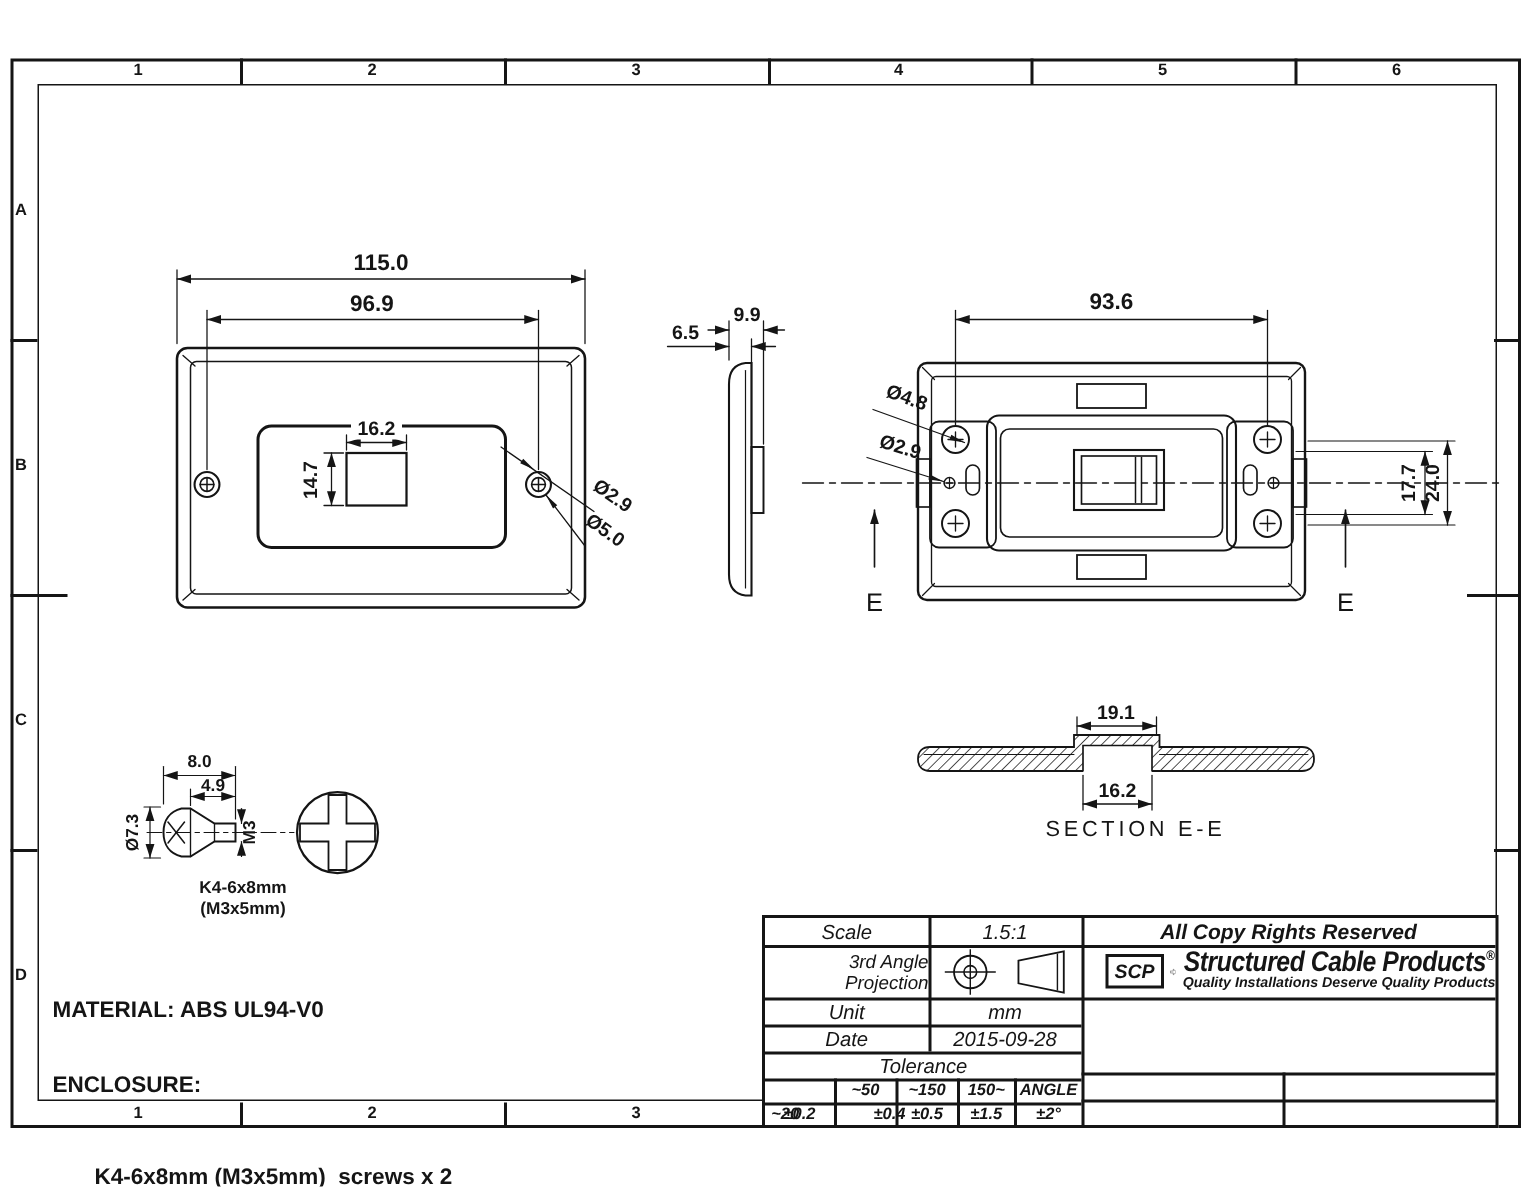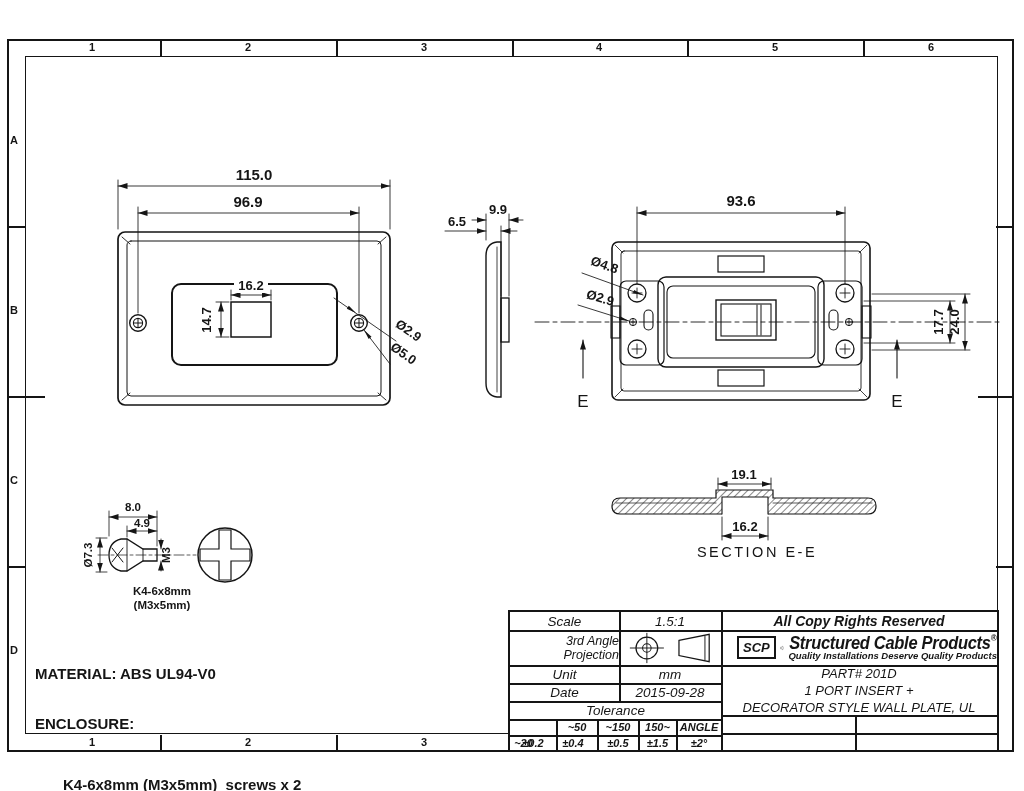--- a/index.html
+++ b/index.html
@@ -329,34 +329,29 @@
   <div class="cell" style="left:109px;top:71px;width:102px;height:18px">2015-09-28</div>
   <div class="cell" style="left:0;top:89px;width:211px;height:18px">Tolerance</div>
 
   <div class="cell tolh" style="left:0;top:123px;width:27px;height:16px">~20</div>
   <div class="cell tolh" style="left:47px;top:107px;width:40px;height:16px">~50</div>
   <div class="cell tolh" style="left:88px;top:107px;width:40px;height:16px">~150</div>
   <div class="cell tolh" style="left:129px;top:107px;width:37px;height:16px">150~</div>
   <div class="cell tolh" style="left:167px;top:107px;width:44px;height:16px">ANGLE</div>
 
   <div class="cell tolh" style="left:0;top:123px;width:46px;height:15px">±0.2</div>
-  <div class="cell tolh" style="left:43px;top:123px;width:40px;height:15px">±0.4</div>
+  <div class="cell tolh" style="left:63px;top:123px;width:40px;height:15px">±0.4</div>
   <div class="cell tolh" style="left:88px;top:123px;width:40px;height:15px">±0.5</div>
   <div class="cell tolh" style="left:129px;top:123px;width:37px;height:15px">±1.5</div>
   <div class="cell tolh" style="left:167px;top:123px;width:44px;height:15px">±2°</div>
 
   <div class="cell bold14" style="left:211px;top:0;width:276px;height:18px">All Copy Rights Reserved</div>
   <div class="cell logo-row" style="left:211px;top:18px;width:276px;height:35px">
     <span class="scp-box">SCP</span>
     <svg width="22" height="24" viewBox="0 0 30 30" fill="#ffffff" stroke="#151515">
       <path d="M1,11 L14,11 L14,3 L28,15 L14,27 L14,19 L1,19 Z" stroke-width="1.8"></path>
     </svg>
     <span class="brand-wrap">
       <span class="brand"><span>Structured Cable Products</span><sup>®</sup></span>
       <span class="tagline">Quality Installations Deserve Quality Products</span>
     </span>
   </div>
-  <div class="cell part" style="left:211px;top:53px;width:276px;height:50px">
-    <div>PART# 201D</div>
-    <div>1 PORT INSERT +</div>
-    <div>DECORATOR STYLE WALL PLATE, UL</div>
-  </div>
 </div>
 
 </body></html>

